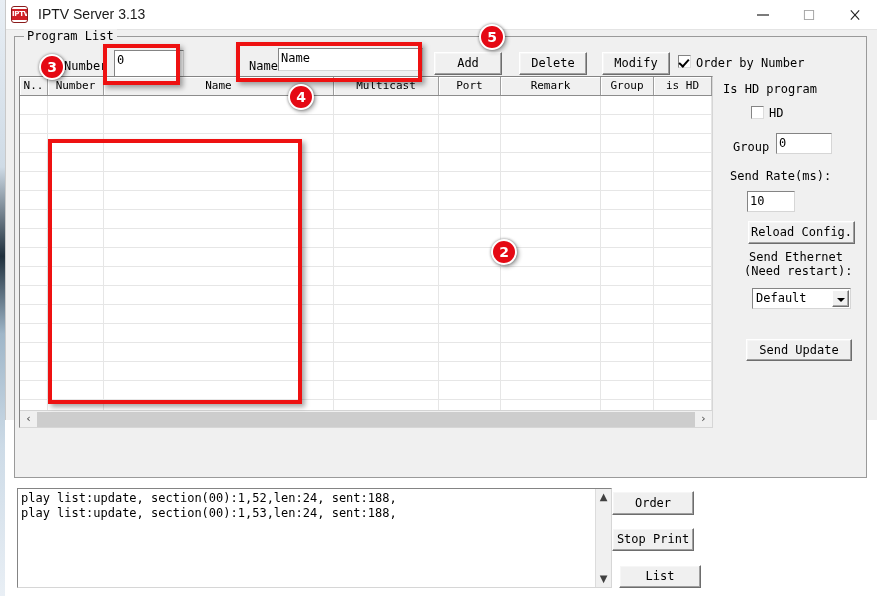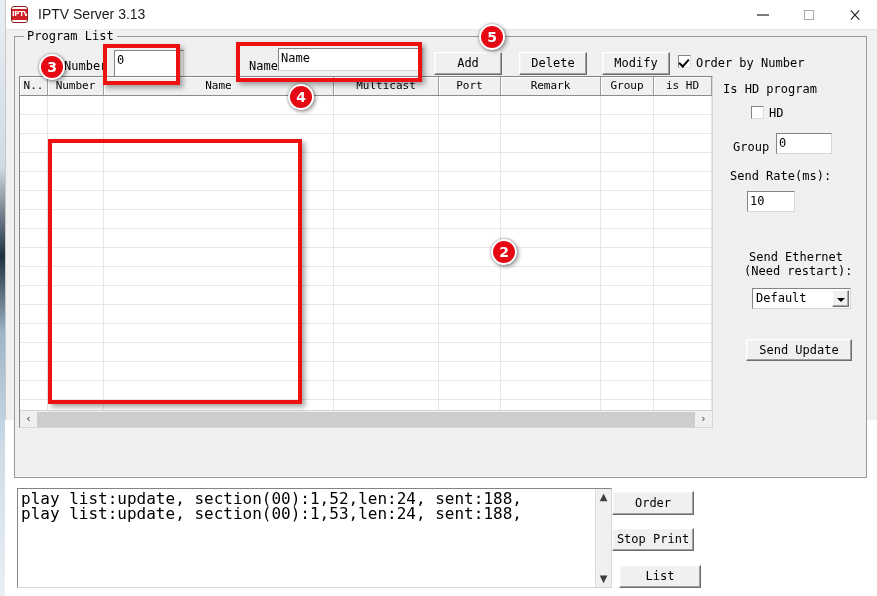--- a/index.html
+++ b/index.html
@@ -325,21 +325,21 @@
     border: 1px solid #848484;
     border-right-color: #d6d6d6;
     border-bottom-color: #d6d6d6;
     box-sizing: border-box;
     overflow: hidden;
   }
   #log-text {
     position: absolute;
     left: 3px; top: 2px;
     font-family: "DejaVu Sans Mono", monospace;
-    font-size: 16px;
+    font-size: 12px;
     line-height: 15px;
     color: #000;
     white-space: pre;
   }
   #log-vscroll {
     position: absolute;
     right: 0; top: 0;
     width: 16px; height: 100%;
     background: #f0f0f0;
     border-left: 1px solid #dcdcdc;
@@ -641,20 +641,21 @@
 
   <div class="cbox" style="left:745px; top:106px;"></div>
   <div class="rlabel" style="left:763px; top:106px;">HD</div>
 
   <div class="rlabel" style="left:727px; top:140px;">Group</div>
   <div class="edit" style="left:770px; top:133px; width:56px; height:21px;">0</div>
 
   <div class="rlabel" style="left:724px; top:169px;">Send Rate(ms):</div>
   <div class="edit" style="left:741px; top:191px; width:48px; height:21px;">10</div>
 
+  <div class="btn3d" style="left:742px; top:221px; width:107px; height:23px; line-height:21px;">Reload Config.</div>
 
   <div class="rlabel" style="left:743px; top:250px;">Send Ethernet</div>
   <div class="rlabel" style="left:738px; top:264px;">(Need restart):</div>
 
   <div id="ethernet-combo">
     <div class="cval">Default</div>
     <div class="cbtn"></div>
   </div>
 
   <div class="btn3d" style="left:740px; top:339px; width:106px; height:22px; line-height:20px;">Send Update</div>

